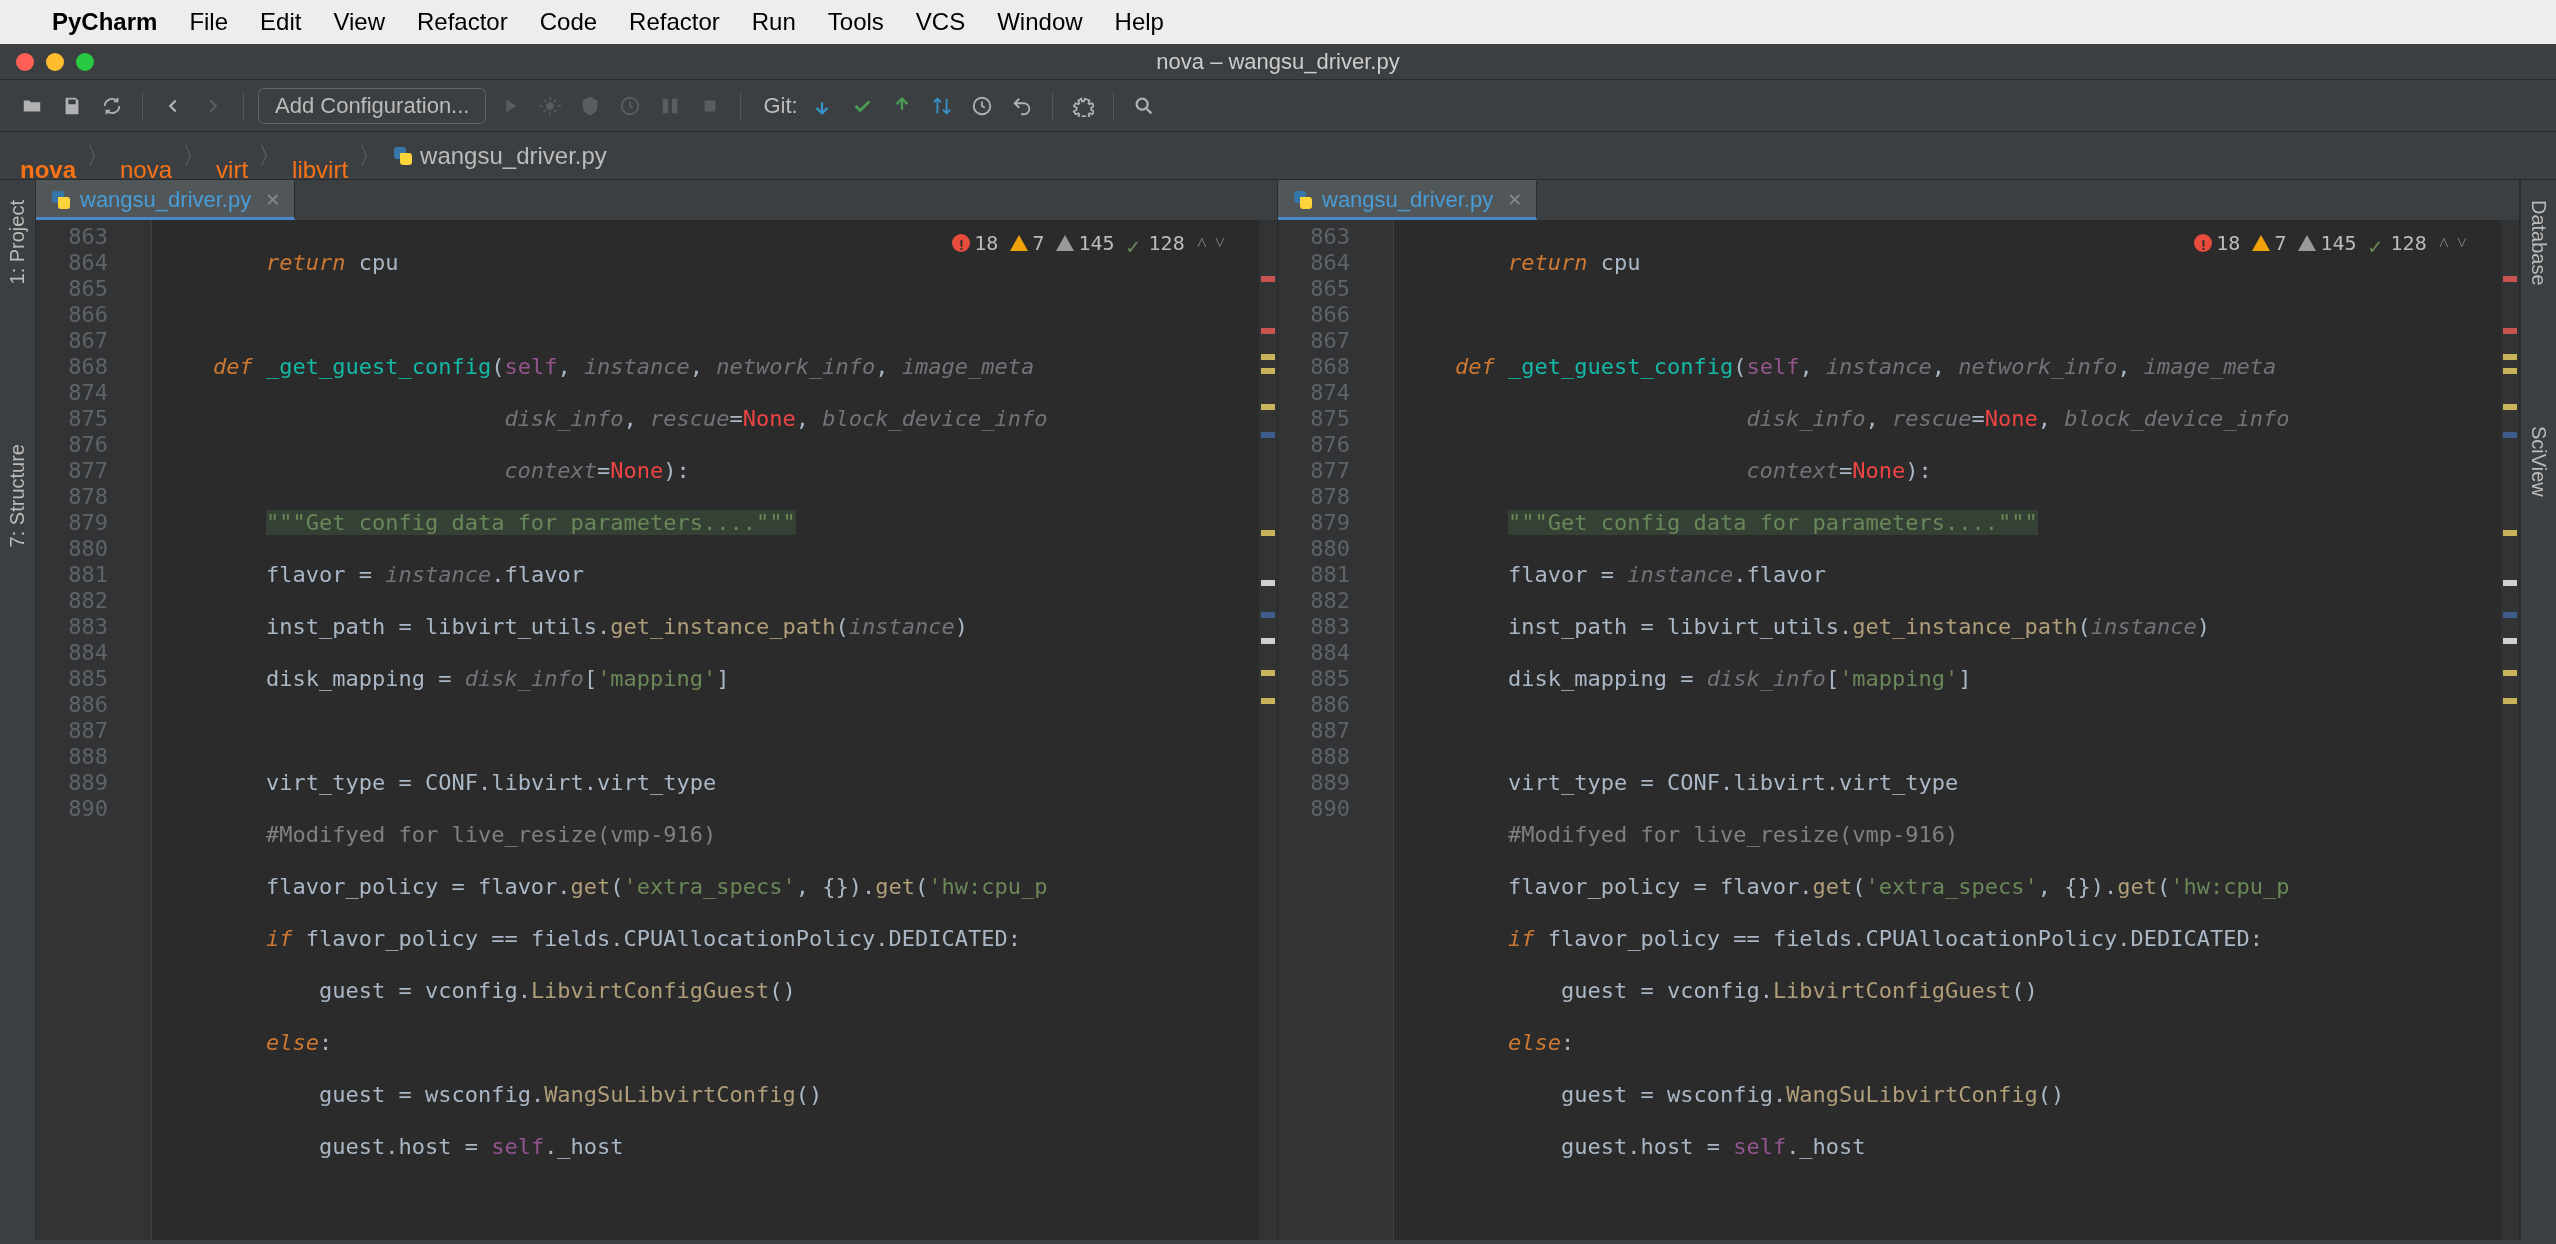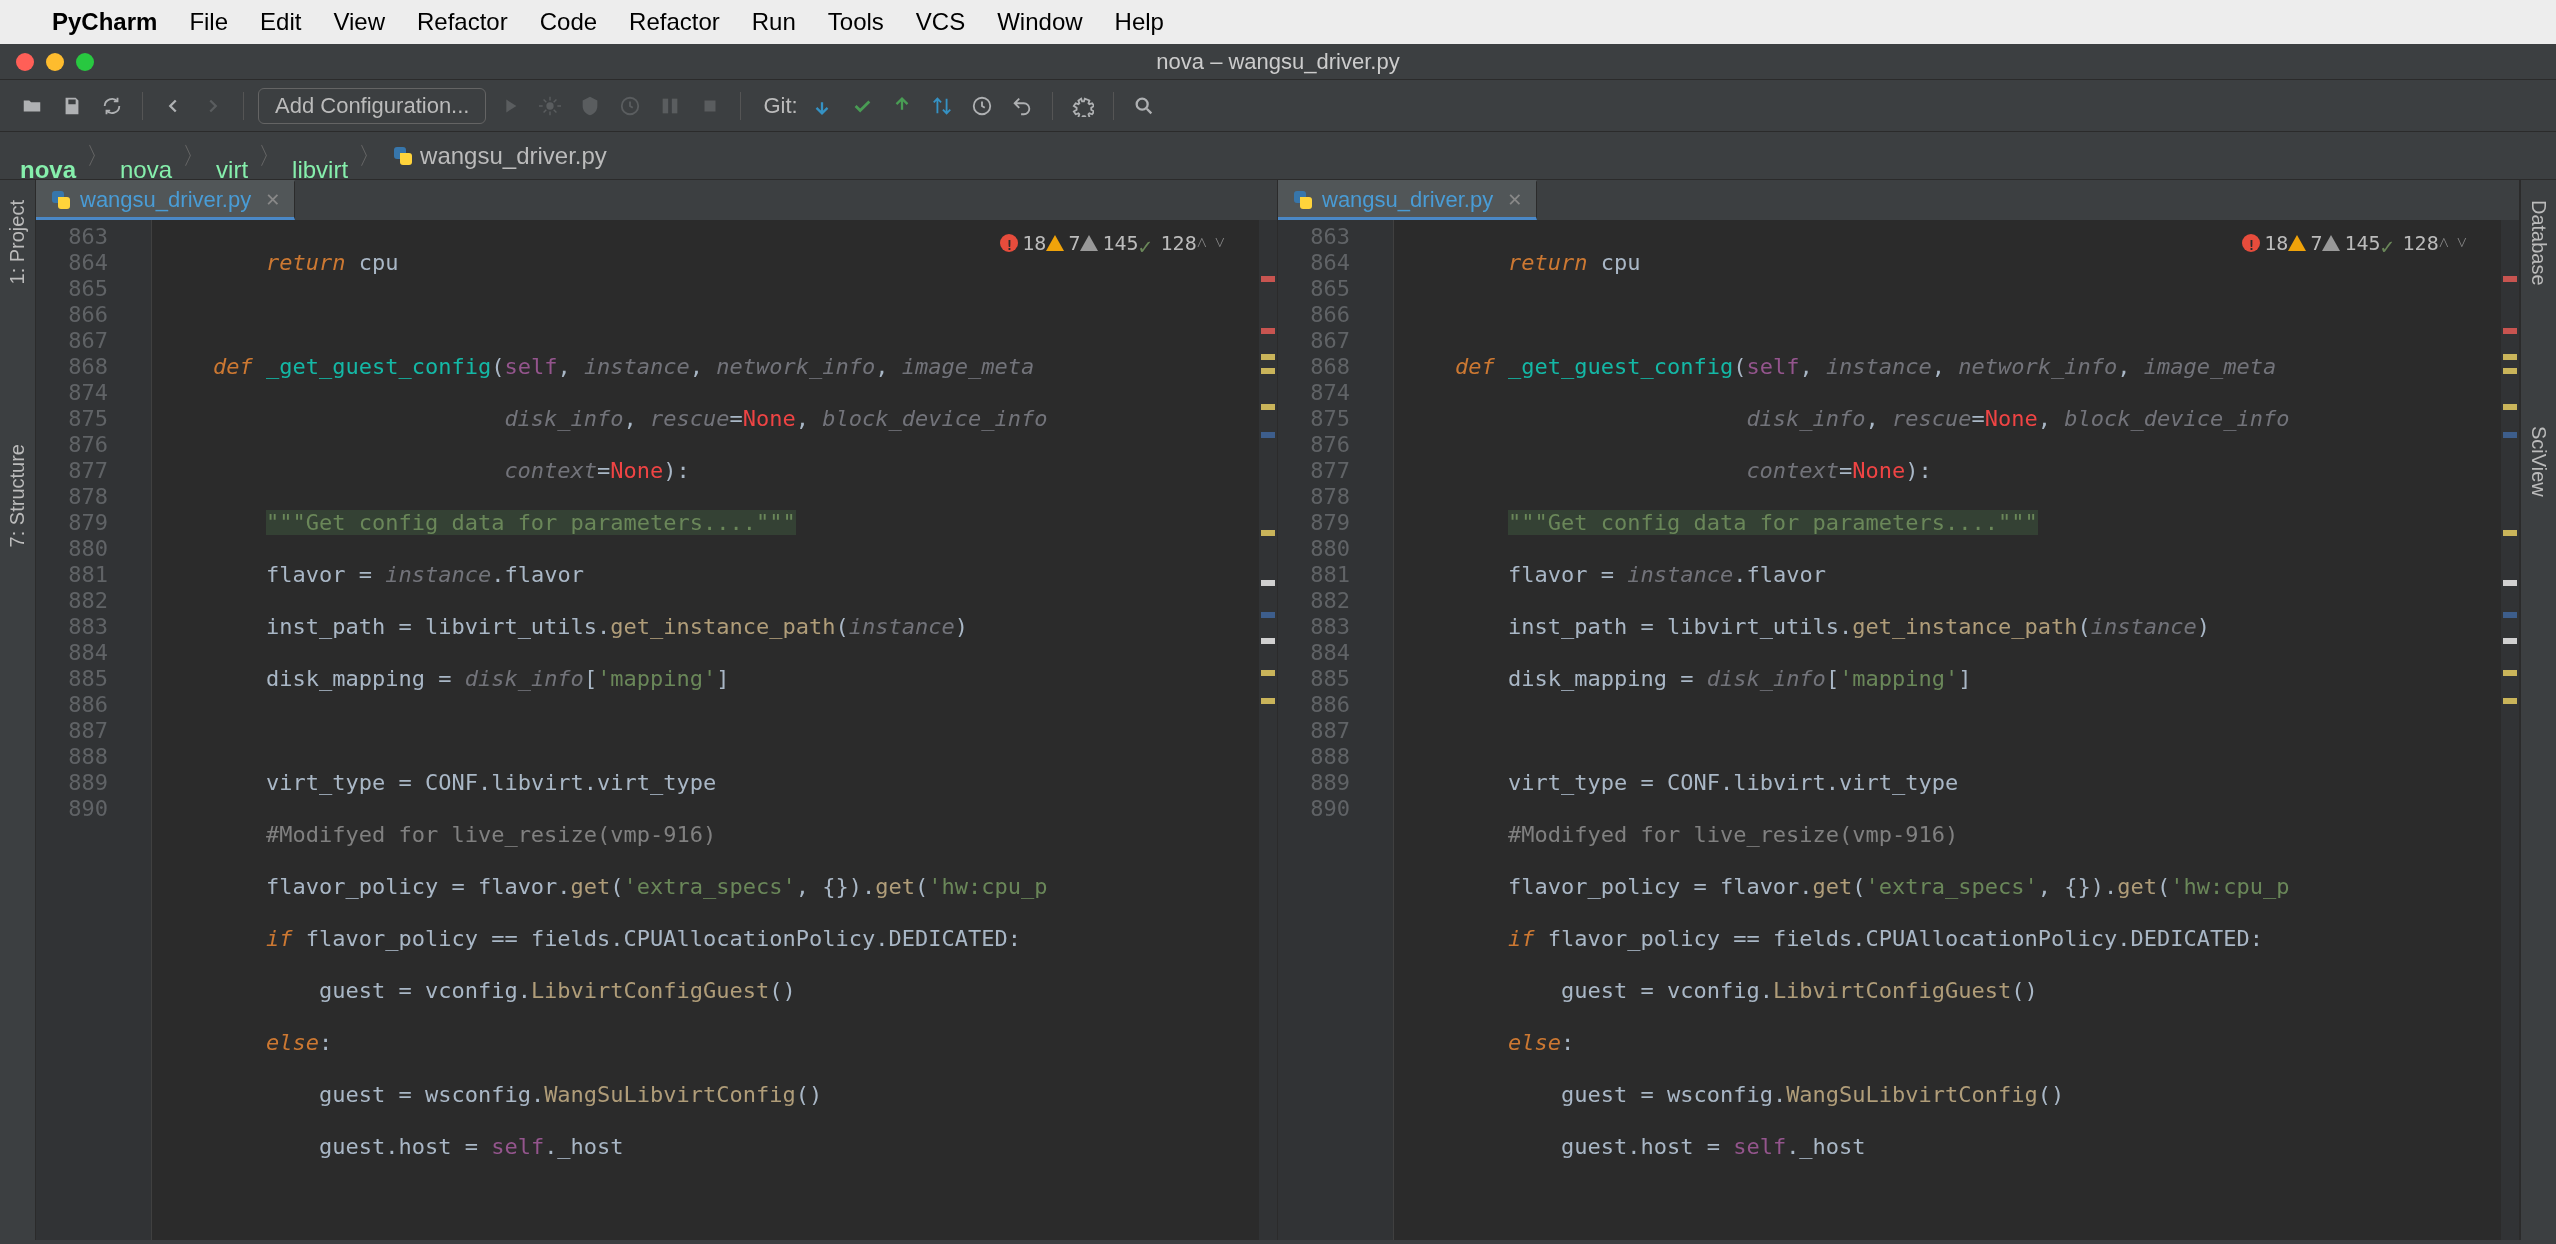--- a/index.html
+++ b/index.html
@@ -102,21 +102,21 @@
   height: 48px;
   background: #3c3f41;
   border-bottom: 1px solid #2b2b2b;
   display: flex;
   align-items: center;
   padding: 0 20px;
   gap: 10px;
   color: #bbbbbb;
   font-size: 24px;
 }
-.breadcrumb .crumb { color: #86efac; margin-top: 28px; }
+.breadcrumb .crumb { color: #f97316; margin-top: 28px; }
 .breadcrumb .chev { color: #666; }
 .py-file-icon {
   display: inline-flex;
   align-items: center;
   gap: 6px;
 }
 .pyicon {
   width: 22px; height: 22px;
   display: inline-block;
   position: relative;
@@ -251,20 +251,21 @@
 .call { color: #b09d79; }
 .u { text-decoration-color: #555; }
 
 
 .insp-badges {
   position: absolute;
   top: 8px;
   right: 48px;
   display: flex;
   align-items: center;
+  gap: 12px;
   font-size: 20px;
   color: #bbbbbb;
   z-index: 5;
   background: rgba(43,43,43,0.6);
   padding: 2px 4px;
 }
 .badge { display: flex; align-items: center; gap: 4px; }
 .badge-icon { width: 18px; height: 18px; display:inline-block; }
 .badge-icon.err { background: #e74c3c; border-radius: 50%; position:relative;}
 .badge-icon.err::after{content:"!";position:absolute;left:5px;top:-2px;color:#2b2b2b;font-weight:bold;font-size:14px;}

